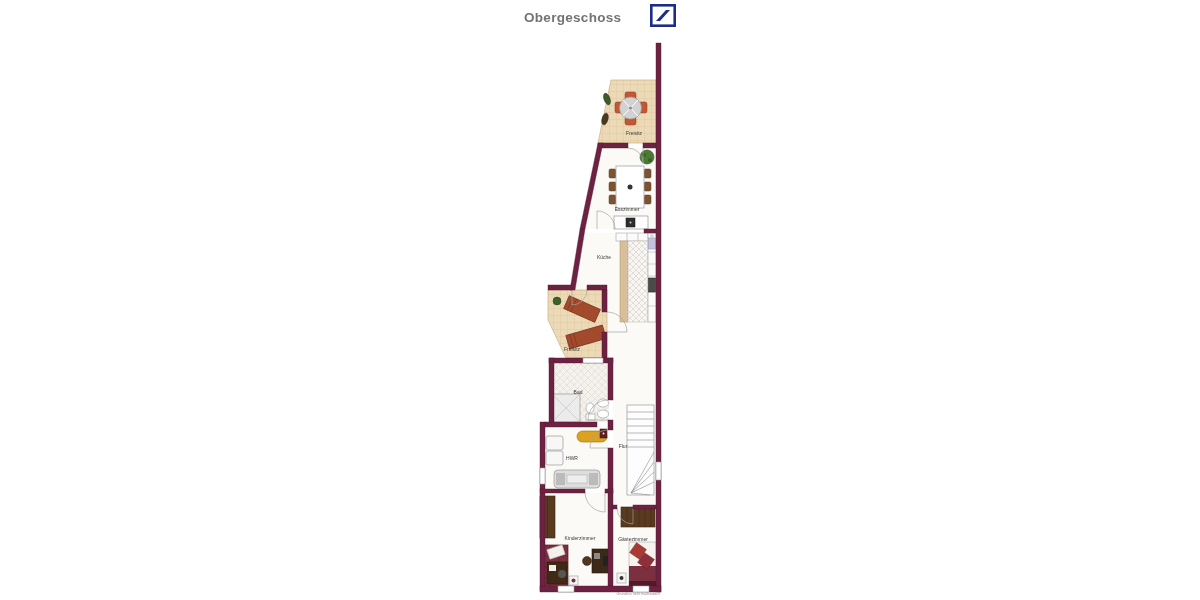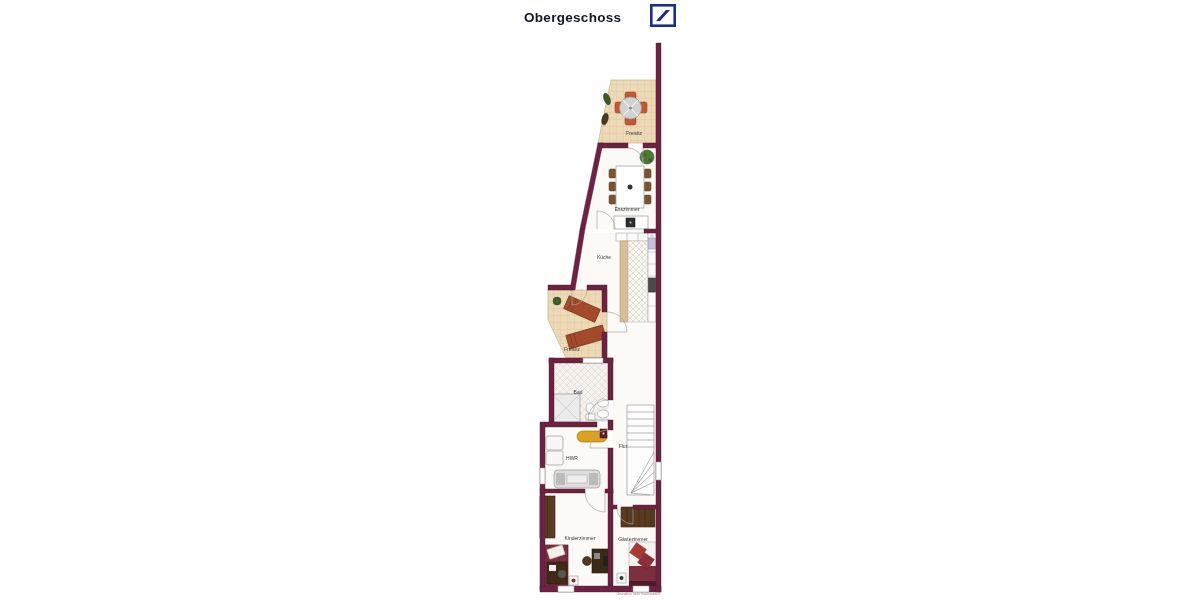--- a/index.html
+++ b/index.html
@@ -2,21 +2,21 @@
 <html><head>
 <meta charset="utf-8">
 <style>
   html,body{margin:0;padding:0;}
   body{
     width:1200px;height:600px;position:relative;background:#ffffff;overflow:hidden;
     font-family:"Liberation Sans", sans-serif;
   }
   .page-title{
     position:absolute;left:524px;top:10px;
-    font-size:13.5px;font-weight:bold;color:#0f172a;letter-spacing:.3px;
+    font-size:13.5px;font-weight:bold;color:#737373;letter-spacing:.3px;
   }
   .logo{
     position:absolute;left:650px;top:4px;width:26px;height:23px;
   }
   .plan-svg{position:absolute;left:0;top:0;}
   text.room-label{
     font-family:"Liberation Sans", sans-serif;
     font-size:5px;fill:#3a3a3a;text-anchor:middle;
   }
   text.footnote{

